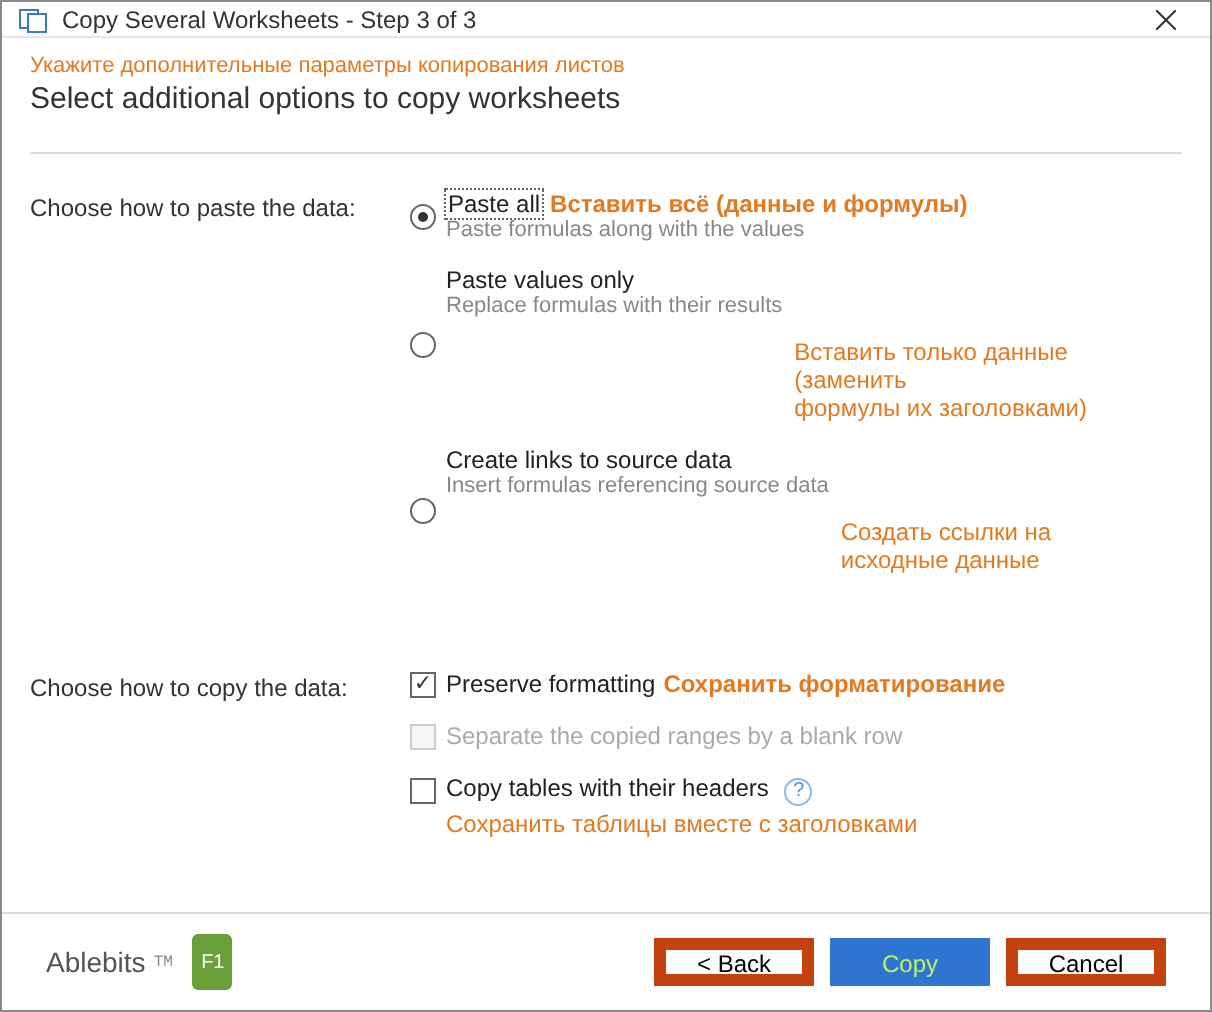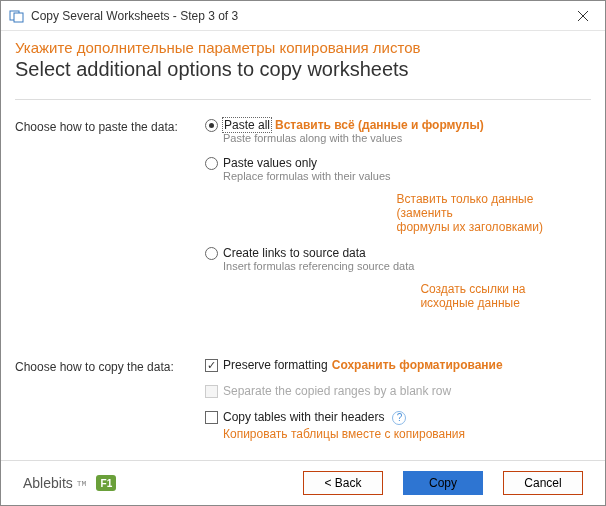--- a/index.html
+++ b/index.html
@@ -11,21 +11,21 @@
     background: #fff;
     width: 606px;
     height: 506px;
     overflow: hidden;
     border: 1px solid #888;
     display: flex;
     flex-direction: column;
   }
   
   .titlebar {
-    height: 30px;
+    height: 18px;
     display: flex;
     align-items: center;
     padding: 0 0 0 8px;
     border-bottom: 1px solid #e5e5e5;
   }
   .titlebar .app-icon {
     width: 16px; height: 16px;
     margin-right: 6px;
     display: inline-flex; align-items: center; justify-content: center;
   }
@@ -37,25 +37,25 @@
     font-size: 14px;
     cursor: pointer;
   }
 
   
   .header {
     padding: 8px 14px 10px 14px;
   }
   .heading-ru {
     color: #e47a1f;
-    font-size: 15px;
+    font-size: 11px;
   }
   .heading-en {
     color: #333;
-    font-size: 20px;
+    font-size: 15px;
     margin-top: 2px;
   }
   .rule {
     border: 0;
     border-top: 1px solid #ddd;
     margin: 8px 14px 0 14px;
   }
 
   
   .content {
@@ -75,21 +75,21 @@
     color: #333;
   }
   .options {
     flex: 1;
     display: flex;
     flex-direction: column;
     gap: 12px;
   }
   .option {
     display: flex;
-    align-items: flex-start;
+    align-items: center;
   }
   .ctrl {
     width: 18px;
     display: flex;
     justify-content: flex-start;
     padding-top: 1px;
   }
   .opt-body {
     flex: 1;
   }
@@ -156,43 +156,43 @@
     font-size: 14px;
     color: #555;
     display: flex;
     align-items: center;
     gap: 4px;
   }
   .brand .tm { font-size: 8px; vertical-align: super; color: #888; font-family: Liberation Mono, monospace; }
   .f1-badge {
     display: inline-flex;
     align-items: center; justify-content: center;
-    width: 20px; height: 16px;
+    width: 20px; height: 28px;
     background: #6aa03a;
     color: #fff;
     font-size: 10px;
-    font-weight: bold;
+    font-weight: normal;
     border-radius: 3px;
     margin-left: 6px;
   }
   .footer .spacer { flex: 1; }
   .btn {
     min-width: 80px;
     height: 24px;
-    margin-left: 20px;
-    border: 1px solid #c2410c;
+    margin-left: 8px;
+    border: 6px solid #c2410c;
     background: #fdfdfd;
     font-size: 12px;
     cursor: pointer;
     padding: 0 10px;
   }
   .btn.primary {
     background: #2e75d2;
     border-color: #2e75d2;
-    color: #000000;
+    color: #bef264;
   }
   .checkbox {
     width: 13px; height: 13px;
     border: 1px solid #666;
     display: inline-flex;
     align-items: center; justify-content: center;
     background: #fff;
     font-size: 11px;
     line-height: 1;
   }
@@ -259,21 +259,21 @@
       </div>
 
       <div class="option">
         <div class="ctrl">
             <span class="radio"></span>
           </div>
         <div class="opt-body">
           <div class="row2">
             <div class="col-left">
               <div class="opt-label">Paste values only</div>
-              <div class="opt-desc">Replace formulas with their values</div>
+              <div class="opt-desc">Replace formulas with their results</div>
             </div>
             <div class="col-right annot-right">
               <div>Вставить только данные (заменить</div>
               <div>формулы их заголовками)</div>
             </div>
           </div>
         </div>
       </div>
 
       <div class="option">
@@ -327,21 +327,21 @@
           <div class="ctrl">
               <span class="checkbox"></span>
             </div>
           <div class="opt-body">
             <div class="opt-line">
               <span class="opt-label">Copy tables with their headers</span>
               <span class="help-icon">?</span>
             </div>
           </div>
         </div>
-        <div class="annot-block">Копировать таблицы вместе с копирования</div>
+        <div class="annot-block">Сохранить таблицы вместе с заголовками</div>
       </div>
 
     </div>
   </div>
 
 </div>
 
 <div class="footer">
   <span class="brand">
     <span>Ablebits</span>

